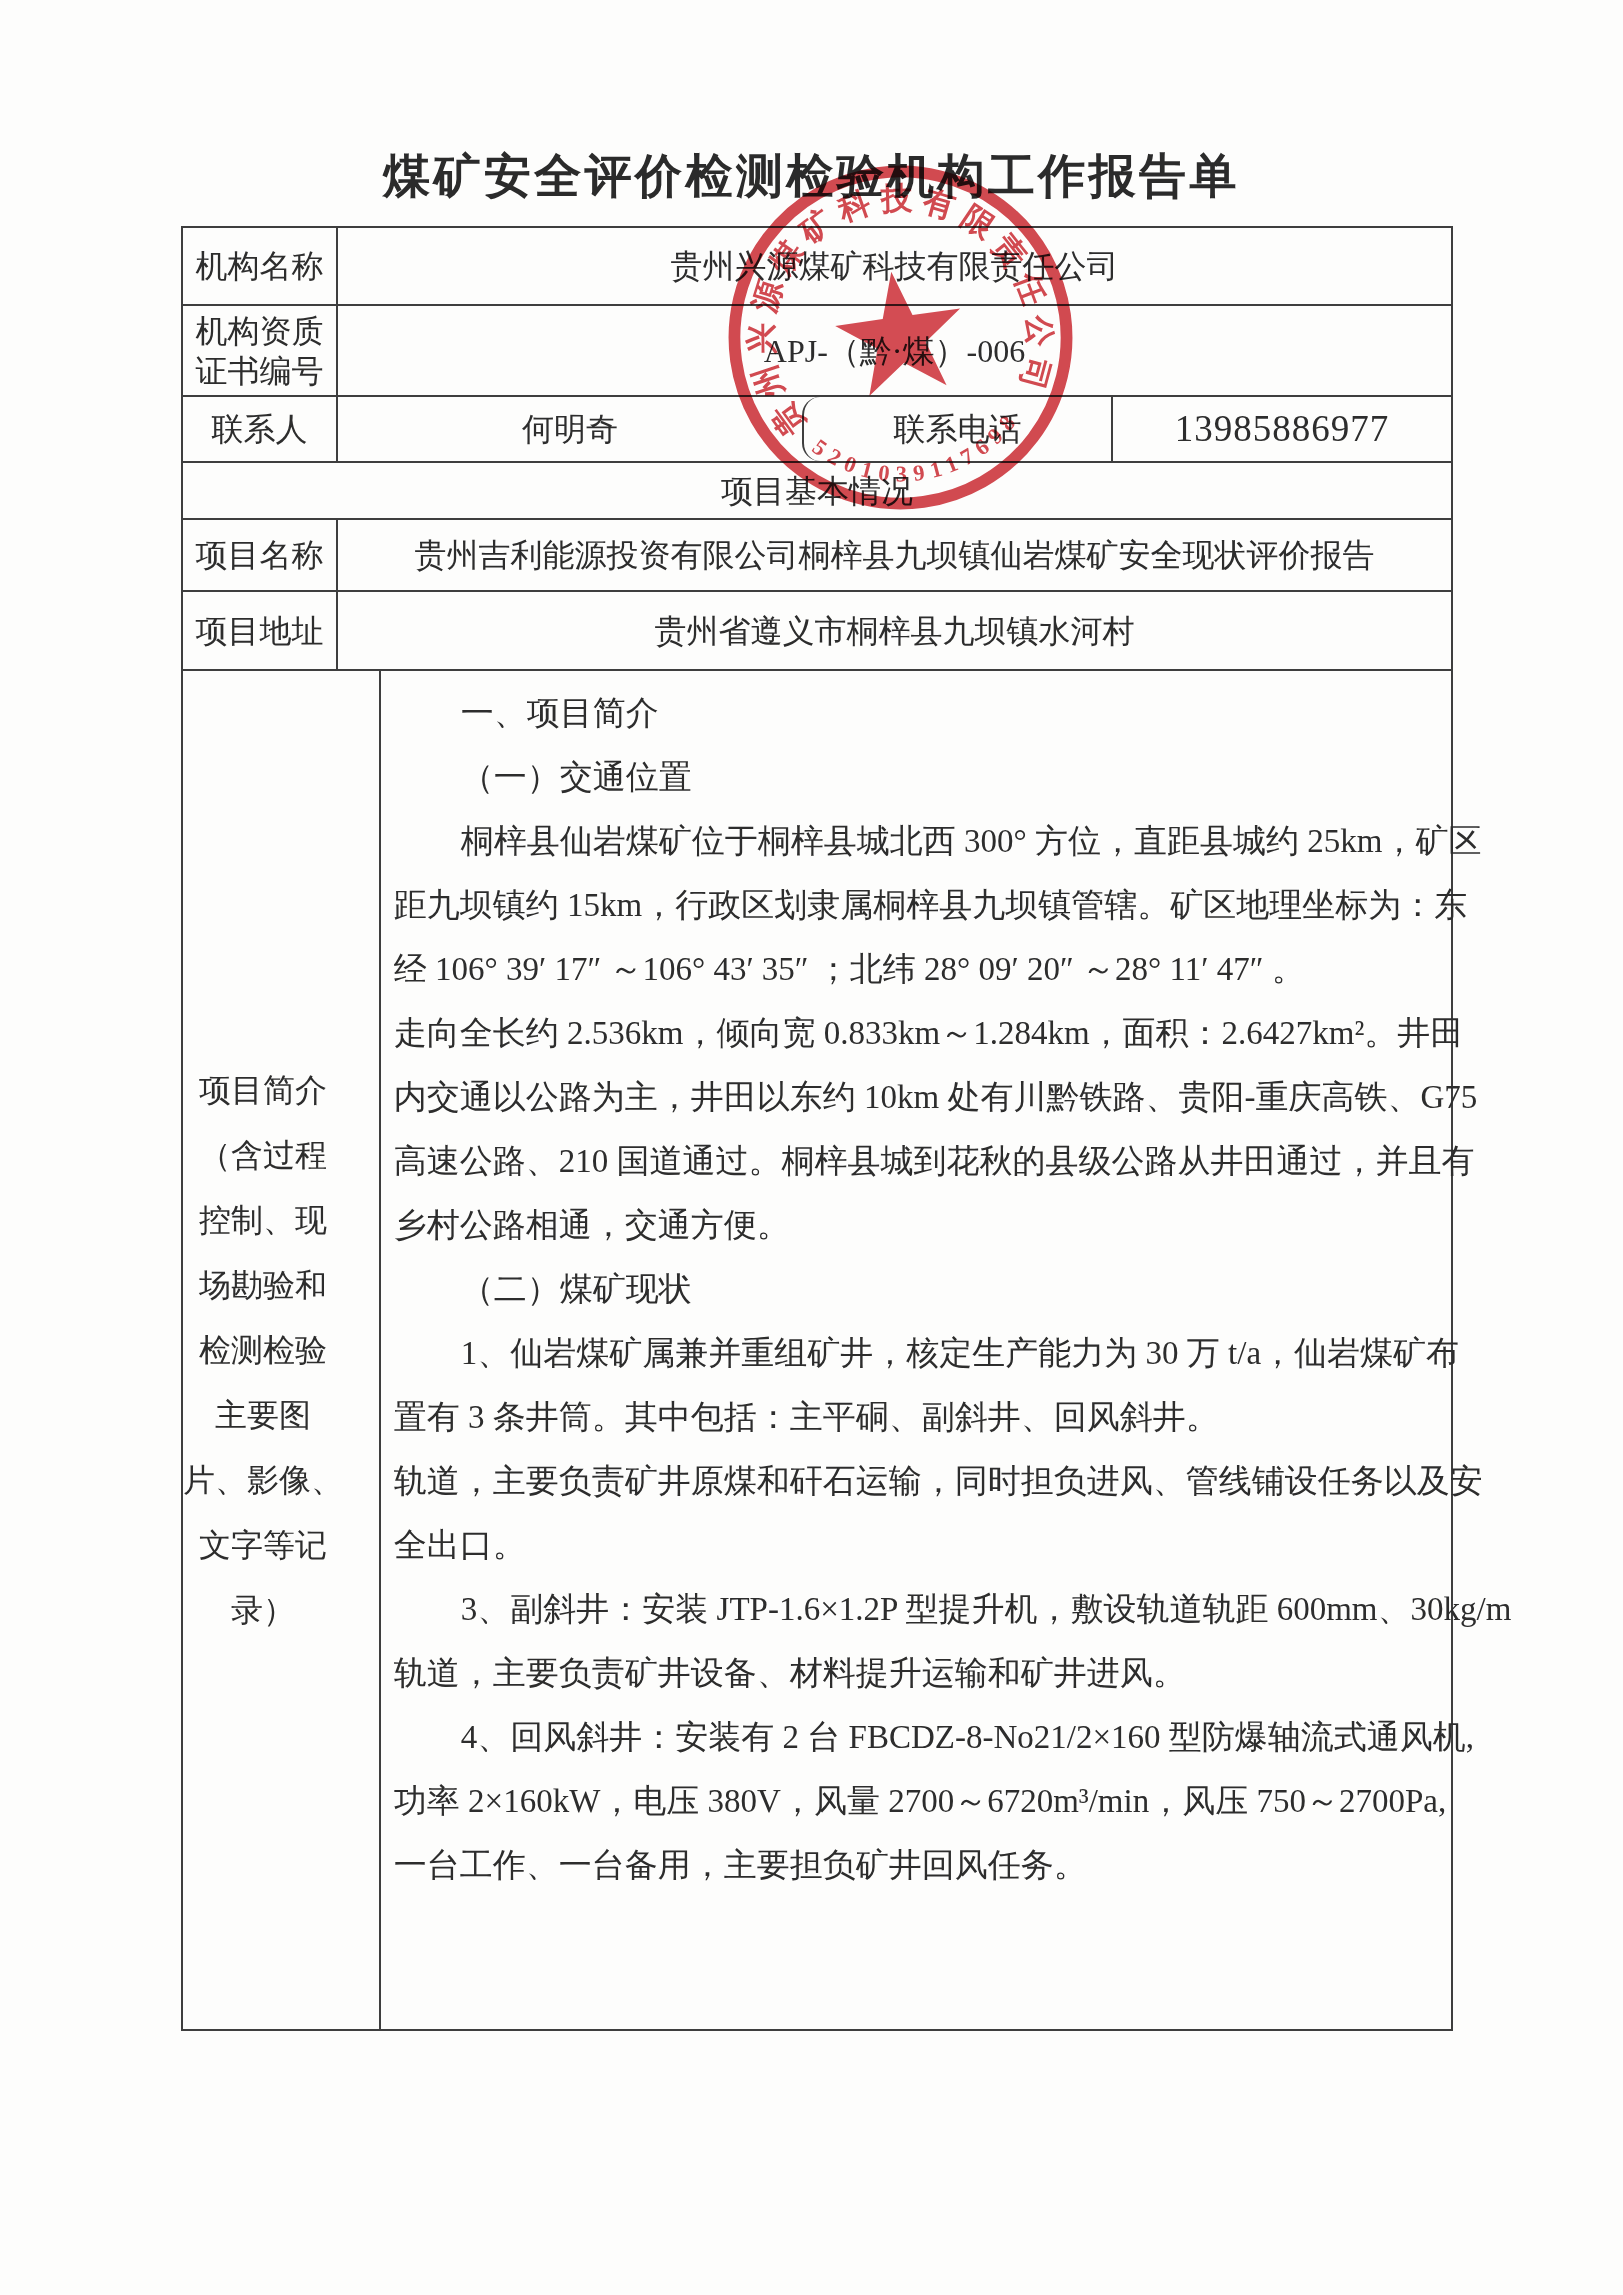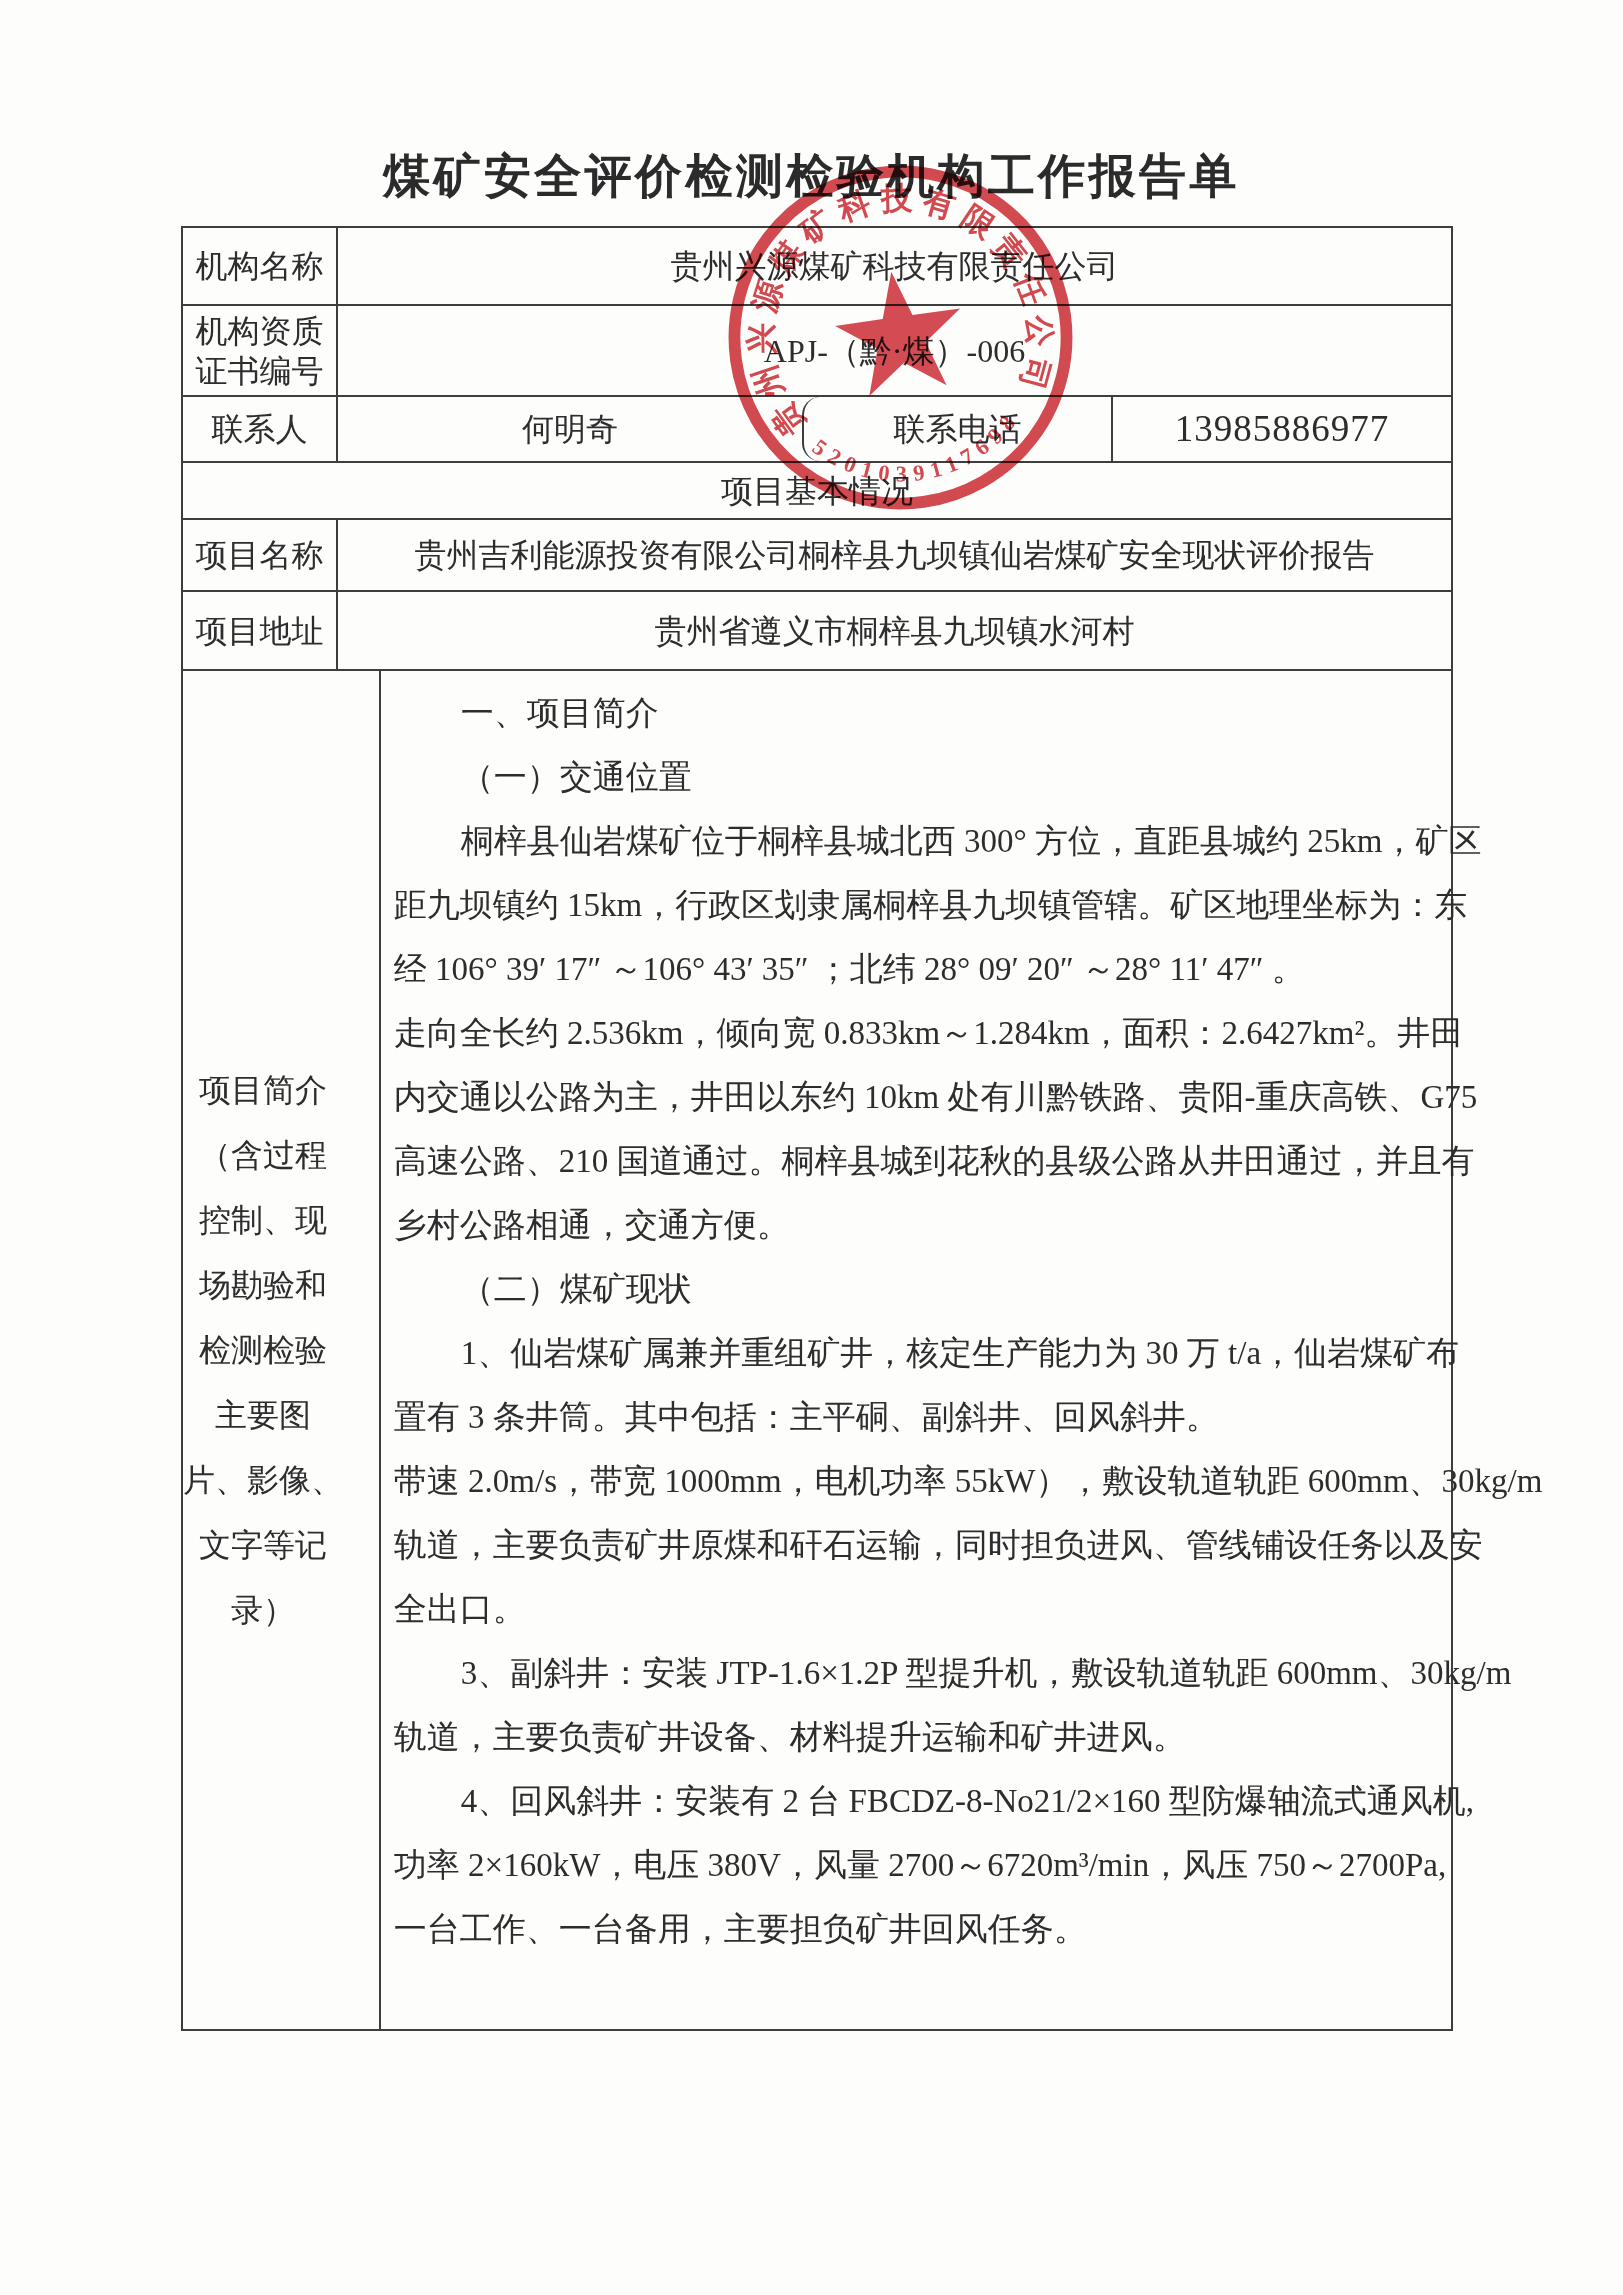--- a/index.html
+++ b/index.html
@@ -113,21 +113,20 @@
           <div class="tline ind">桐梓县仙岩煤矿位于桐梓县城北西 300° 方位，直距县城约 25km，矿区</div>
           <div class="tline">距九坝镇约 15km，行政区划隶属桐梓县九坝镇管辖。矿区地理坐标为：东</div>
           <div class="tline">经 106° 39′ 17″ ～106° 43′ 35″ ；北纬 28° 09′ 20″ ～28° 11′ 47″ 。</div>
           <div class="tline">走向全长约 2.536km，倾向宽 0.833km～1.284km，面积：2.6427km²。井田</div>
           <div class="tline">内交通以公路为主，井田以东约 10km 处有川黔铁路、贵阳-重庆高铁、G75</div>
           <div class="tline">高速公路、210 国道通过。桐梓县城到花秋的县级公路从井田通过，并且有</div>
           <div class="tline">乡村公路相通，交通方便。</div>
           <div class="tline ind">（二）煤矿现状</div>
           <div class="tline ind">1、仙岩煤矿属兼并重组矿井，核定生产能力为 30 万 t/a，仙岩煤矿布</div>
           <div class="tline">置有 3 条井筒。其中包括：主平硐、副斜井、回风斜井。</div>
-          <div class="tline">带速 2.0m/s，带宽 1000mm，电机功率 55kW），敷设轨道轨距 600mm、30kg/m</div>
           <div class="tline">轨道，主要负责矿井原煤和矸石运输，同时担负进风、管线铺设任务以及安</div>
           <div class="tline">全出口。</div>
           <div class="tline ind">3、副斜井：安装 JTP-1.6×1.2P 型提升机，敷设轨道轨距 600mm、30kg/m</div>
           <div class="tline">轨道，主要负责矿井设备、材料提升运输和矿井进风。</div>
           <div class="tline ind">4、回风斜井：安装有 2 台 FBCDZ-8-No21/2×160 型防爆轴流式通风机,</div>
           <div class="tline">功率 2×160kW，电压 380V，风量 2700～6720m³/min，风压 750～2700Pa,</div>
           <div class="tline">一台工作、一台备用，主要担负矿井回风任务。</div>
         </div>
     </div>
 

